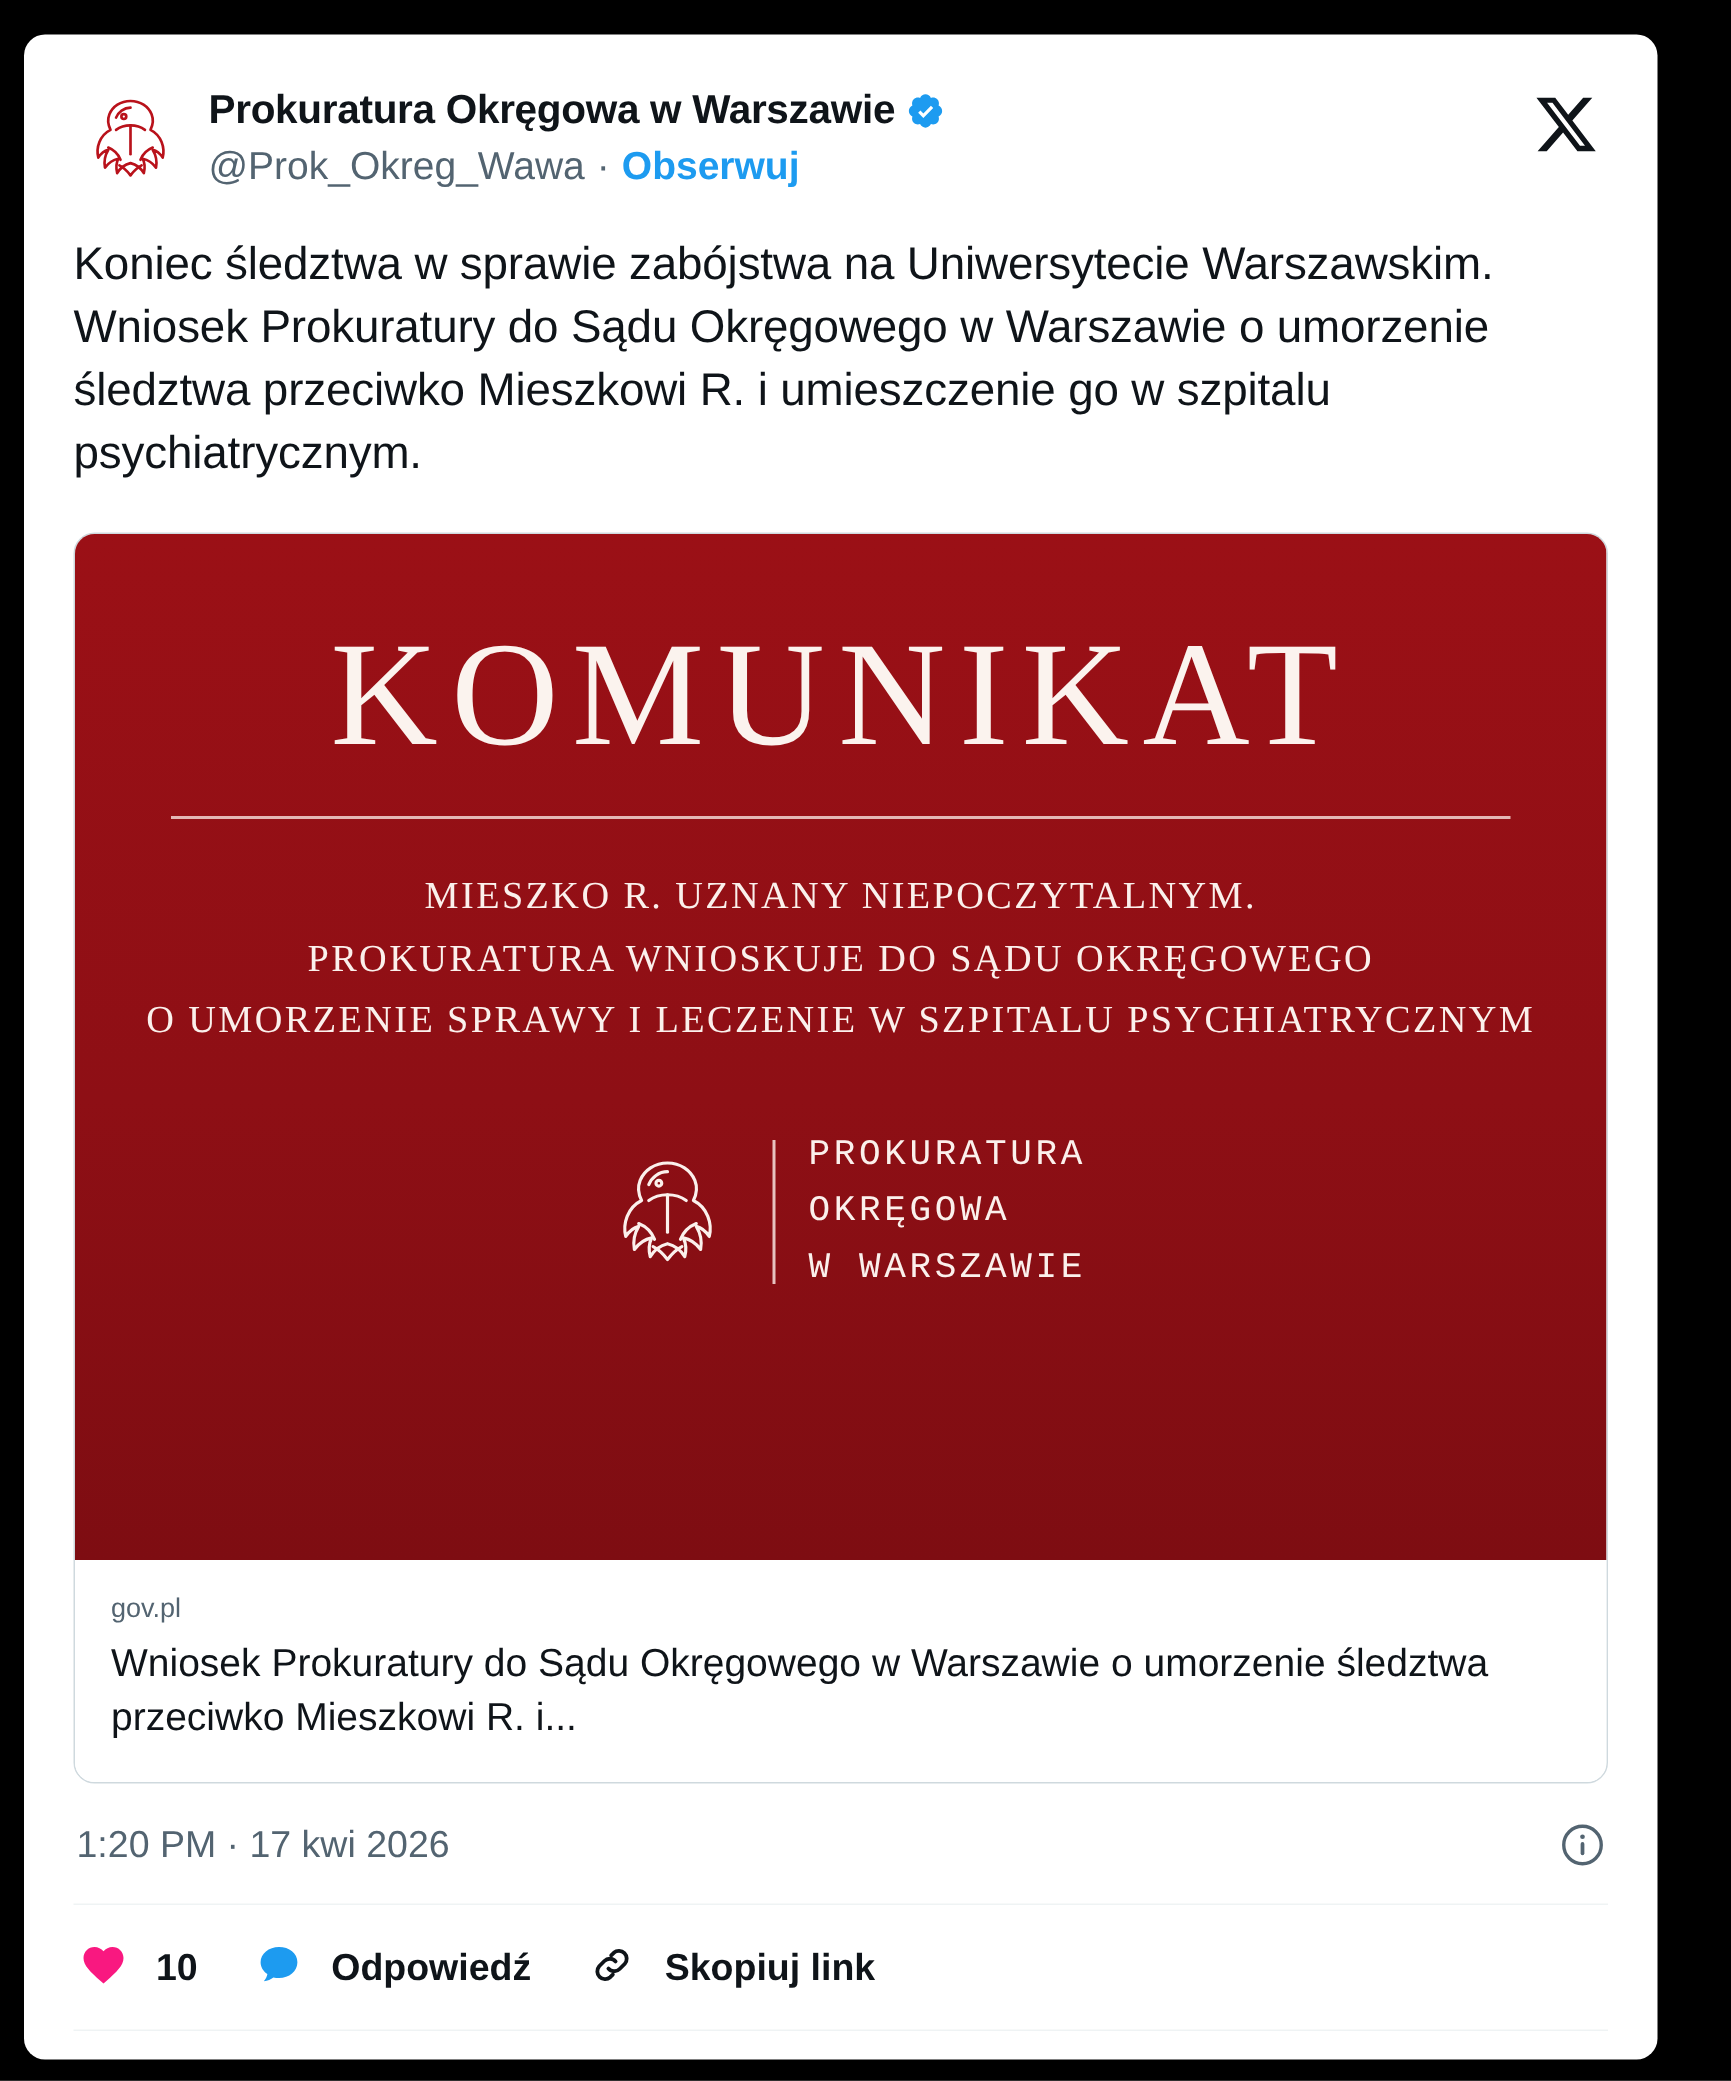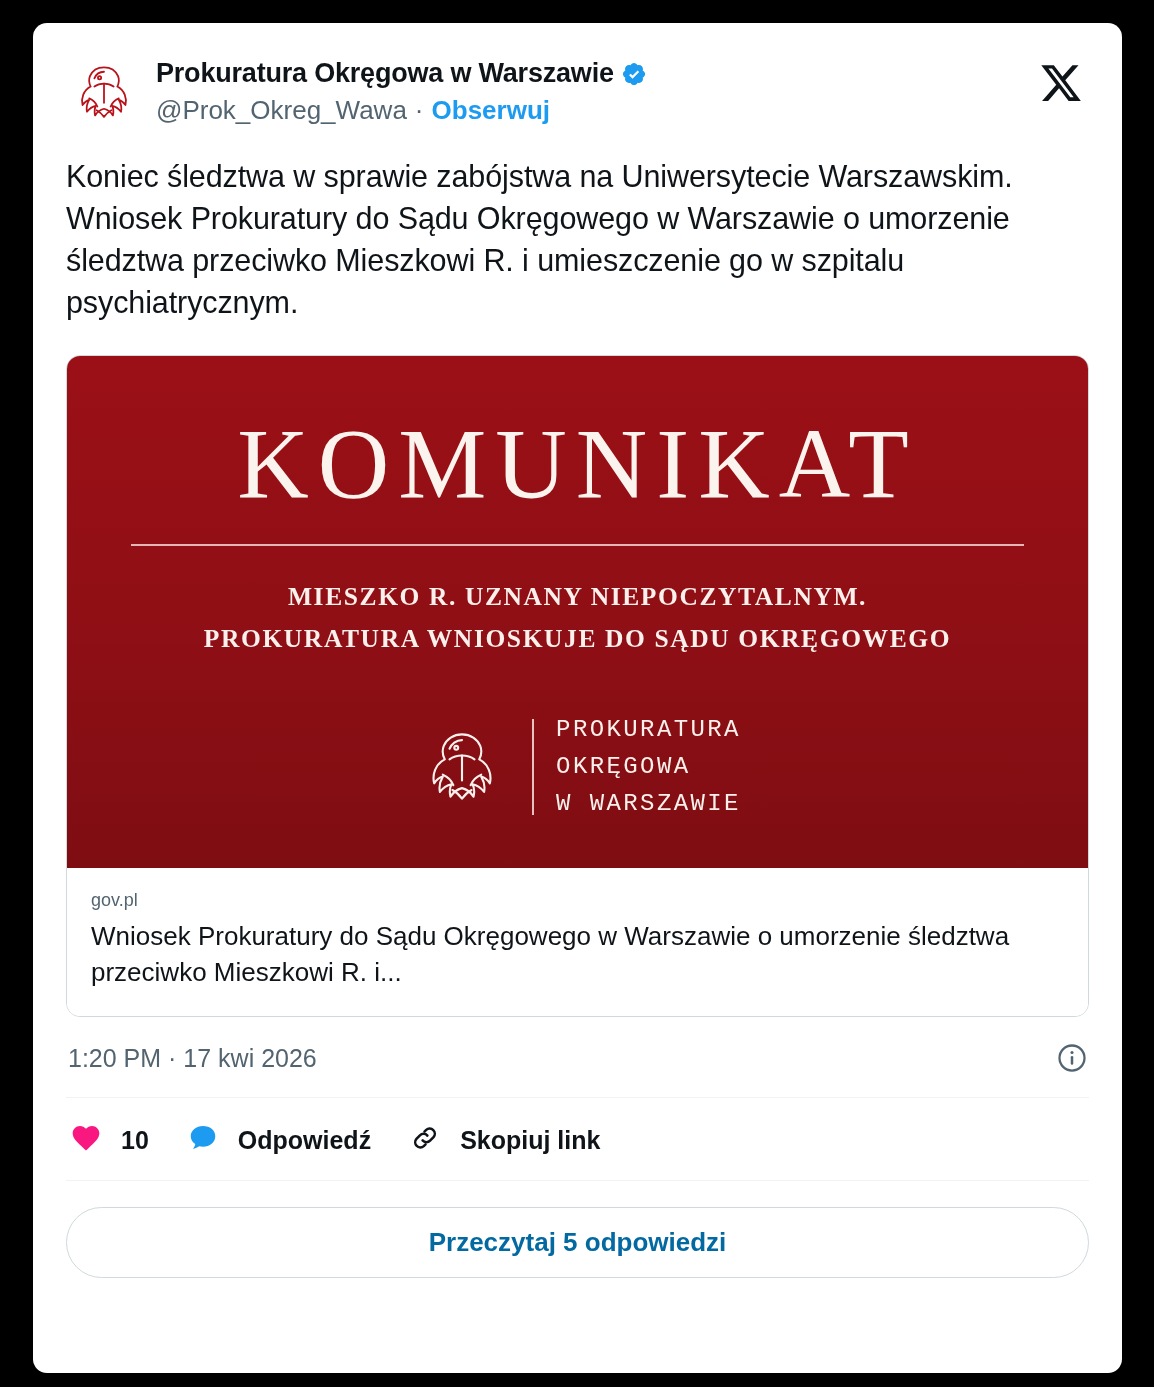--- a/index.html
+++ b/index.html
@@ -10,21 +10,21 @@
   }
   #page {
     position: relative;
     width: 1154px;
     height: 1387px;
     background: #000000;
     overflow: hidden;
   }
   .tweet-card {
     position: absolute;
-    left: 33px;
+    left: 16px;
     top: 23px;
     width: 1089px;
     height: 1350px;
     background: #ffffff;
     border-radius: 14px;
     box-sizing: border-box;
     overflow: hidden;
   }
   .tweet-inner {
     padding: 30px 33px 0 33px;
@@ -100,21 +100,21 @@
   
   .link-card {
     margin-top: 32px;
     border: 1px solid #cfd9de;
     border-radius: 14px;
     overflow: hidden;
     cursor: pointer;
   }
   .card-image {
     position: relative;
-    height: 512px;
+    height: 684px;
     background: linear-gradient(180deg, #9b1016 0%, #8e0f15 55%, #7e0d12 100%);
     color: #fdf6f2;
     text-align: center;
     box-sizing: border-box;
     padding: 40px 28px 0 28px;
   }
   .komunikat {
     font-family: "Liberation Serif", serif;
     font-size: 99px;
     letter-spacing: 9px;
@@ -127,21 +127,20 @@
     height: 2px;
     background: rgba(255, 240, 235, 0.75);
     margin: 28px 36px 30px 36px;
   }
   .card-sub {
     font-family: "Liberation Serif", serif;
     font-size: 25.5px;
     letter-spacing: 1.6px;
     line-height: 1.62;
     color: #fbf0ec;
-    font-weight: bold;
   }
   .card-logo-row {
     margin-top: 52px;
     display: flex;
     align-items: center;
     justify-content: center;
     gap: 22px;
   }
   .card-eagle {
     width: 96px;
@@ -277,20 +276,21 @@
       </div>
 
       <div class="tweet-text">Koniec śledztwa w sprawie zabójstwa na Uniwersytecie Warszawskim. Wniosek Prokuratury do Sądu Okręgowego w Warszawie o umorzenie śledztwa przeciwko Mieszkowi R. i umieszczenie go w szpitalu psychiatrycznym.</div>
 
       <div class="link-card">
         <div class="card-image">
           <div class="komunikat">KOMUNIKAT</div>
           <div class="rule"></div>
           <div class="card-sub">MIESZKO R. UZNANY NIEPOCZYTALNYM.</div>
           <div class="card-sub">PROKURATURA WNIOSKUJE DO SĄDU OKRĘGOWEGO</div>
+          <div class="card-sub">O UMORZENIE SPRAWY I LECZENIE W SZPITALU PSYCHIATRYCZNYM</div>
           <div class="card-logo-row">
             <span class="card-eagle">
               <svg viewBox="0 0 100 100" width="96" height="96" aria-hidden="true">
                 <g fill="none" stroke="#fbf0ec" stroke-width="2.2" stroke-linecap="round" stroke-linejoin="round">
                   <path d="M50 16c-9 0-16 5-19 12-2 5-1 10 1 14-4 2-8 6-10 11-2 5-2 10-1 14 2-3 5-6 9-7-3 5-4 11-3 16 3-4 7-7 12-8-2 4-2 9-1 13 3-5 8-8 12-9 4 1 9 4 12 9 1-4 1-9-1-13 5 1 9 4 12 8 1-5 0-11-3-16 4 1 7 4 9 7 1-4 1-9-1-14-2-5-6-9-10-11 2-4 3-9 1-14-3-7-10-12-19-12z"></path>
                   <path d="M50 22c-6 0-11 4-13 9"></path>
                   <path d="M37 42c4-3 9-4 13-4s9 1 13 4"></path>
                   <path d="M50 38v26"></path>
                   <circle cx="44" cy="30" r="2"></circle>
                   <path d="M30 58c5 2 9 6 11 11"></path>

